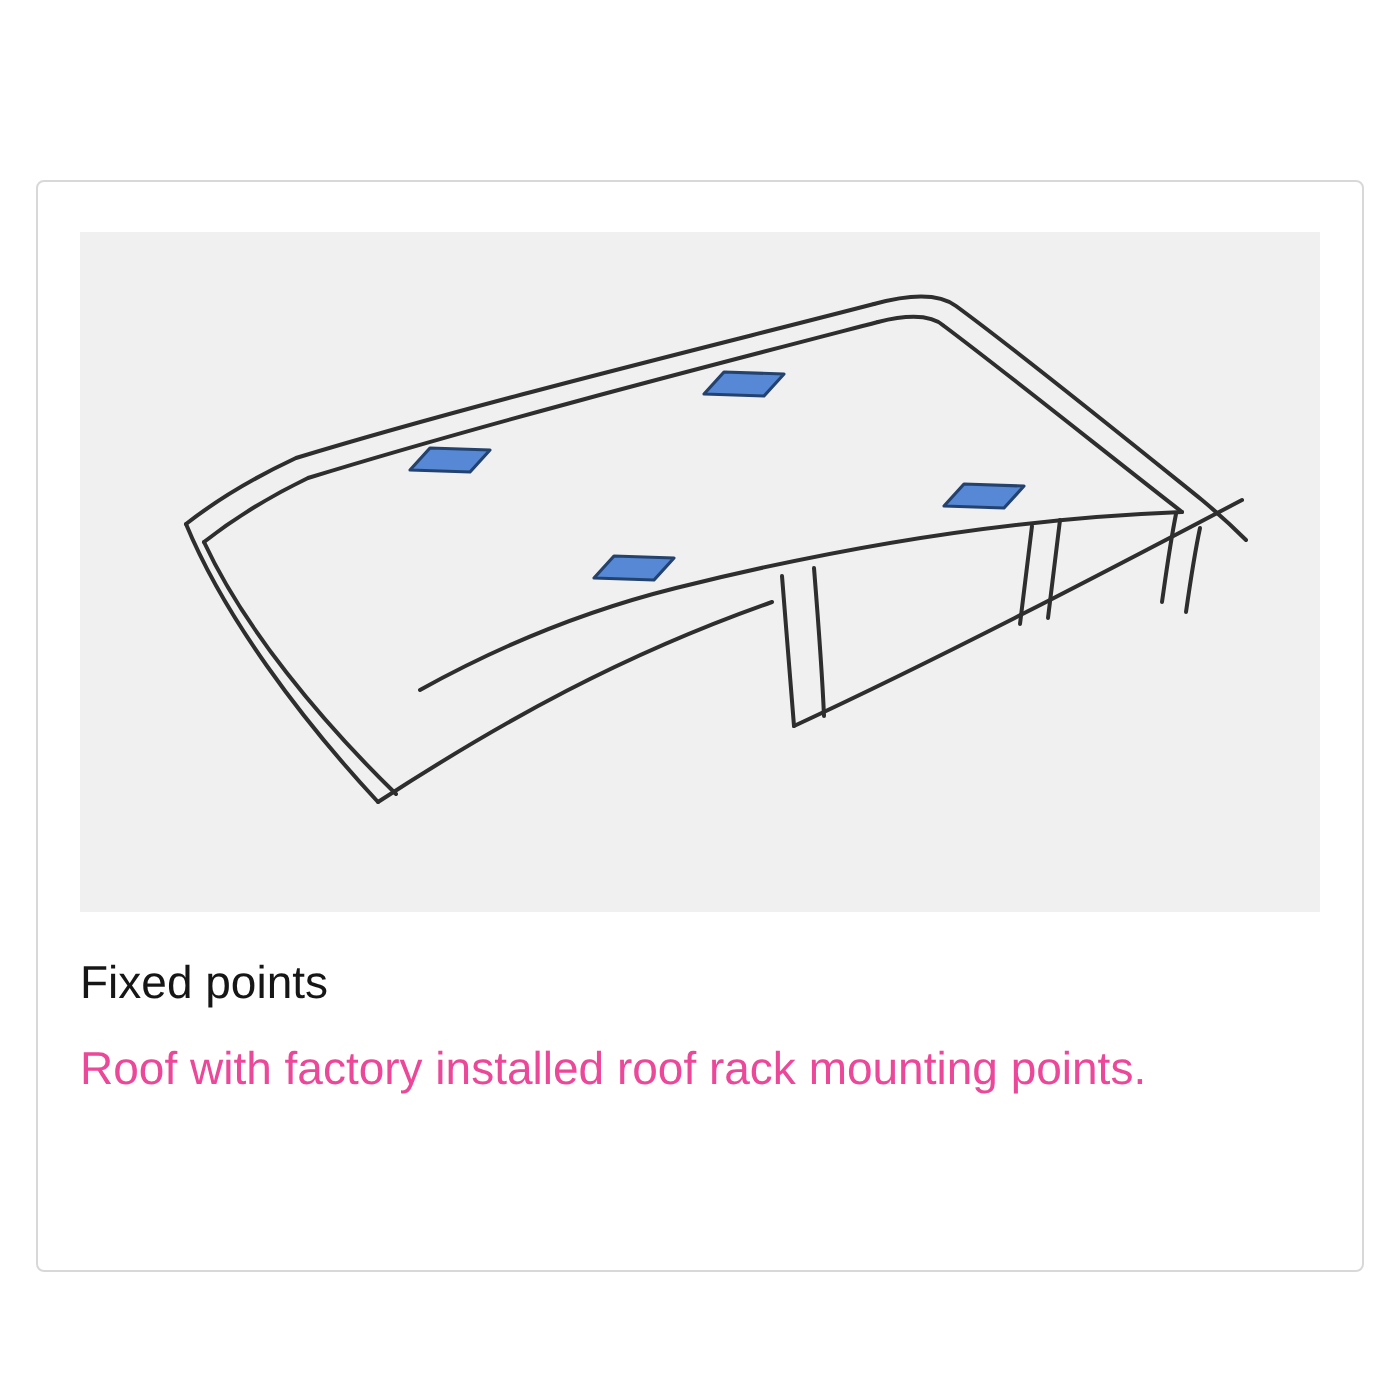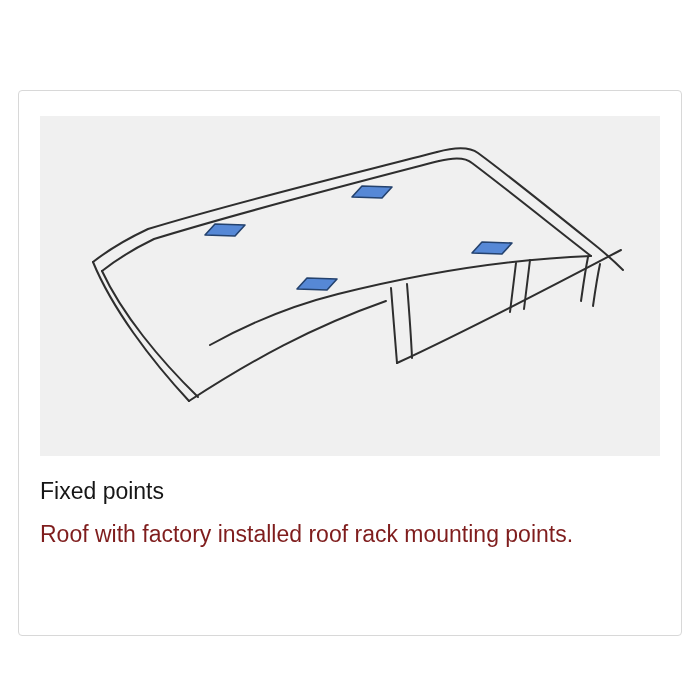--- a/index.html
+++ b/index.html
@@ -49,21 +49,21 @@
     font-size: 23px;
     line-height: 30px;
     font-weight: 500;
     color: #161616;
   }
   .card-desc {
     margin: 11px 0 0 0;
     font-size: 23px;
     line-height: 35px;
     font-weight: 400;
-    color: #7f1d1d;
+    color: #ec4899;
     max-width: 572px;
   }
 </style>
 </head>
 <body>
 
 <div class="page">
   <div class="card">
 
     <div class="illustration">

